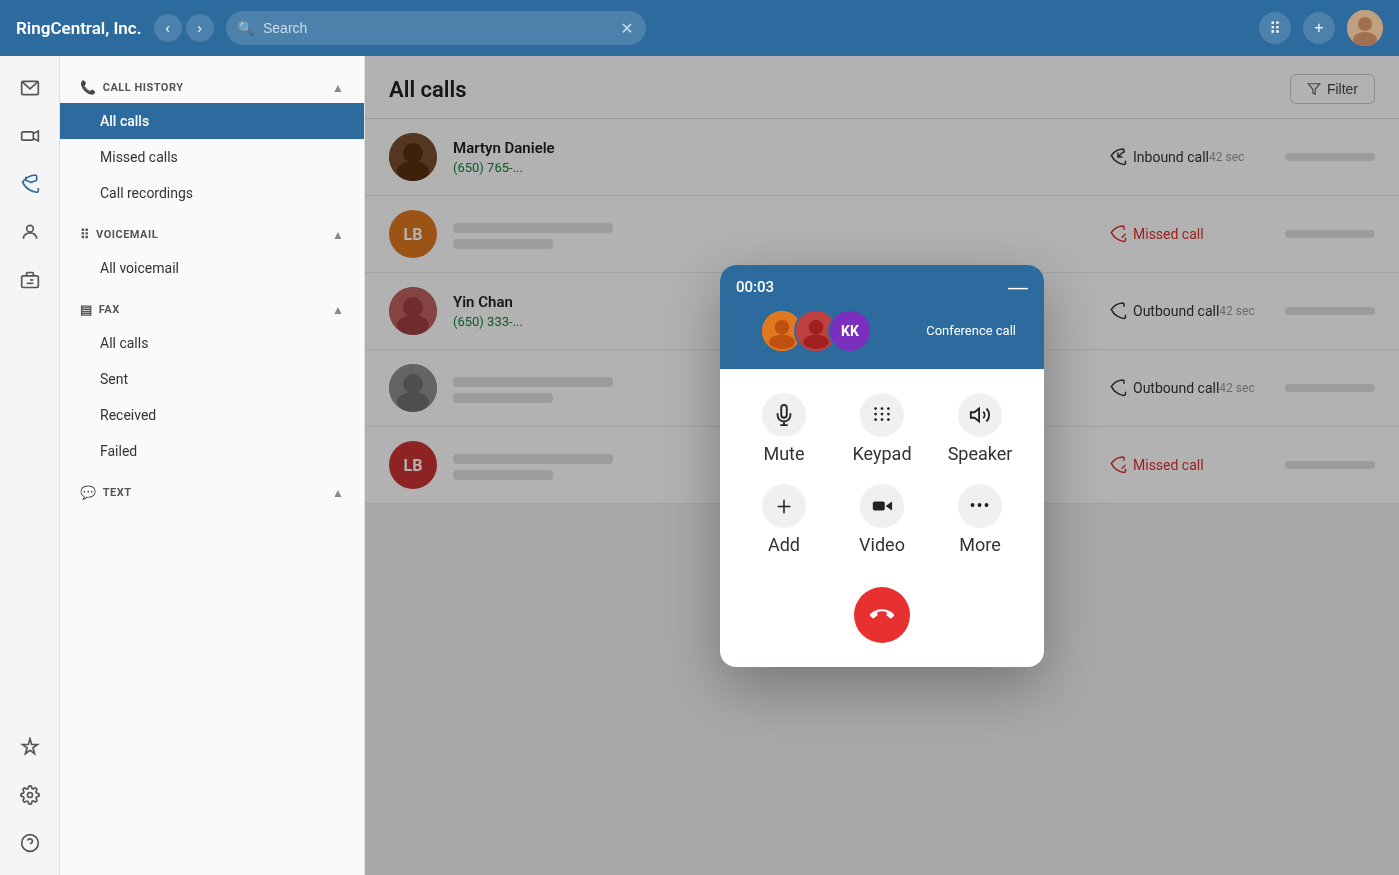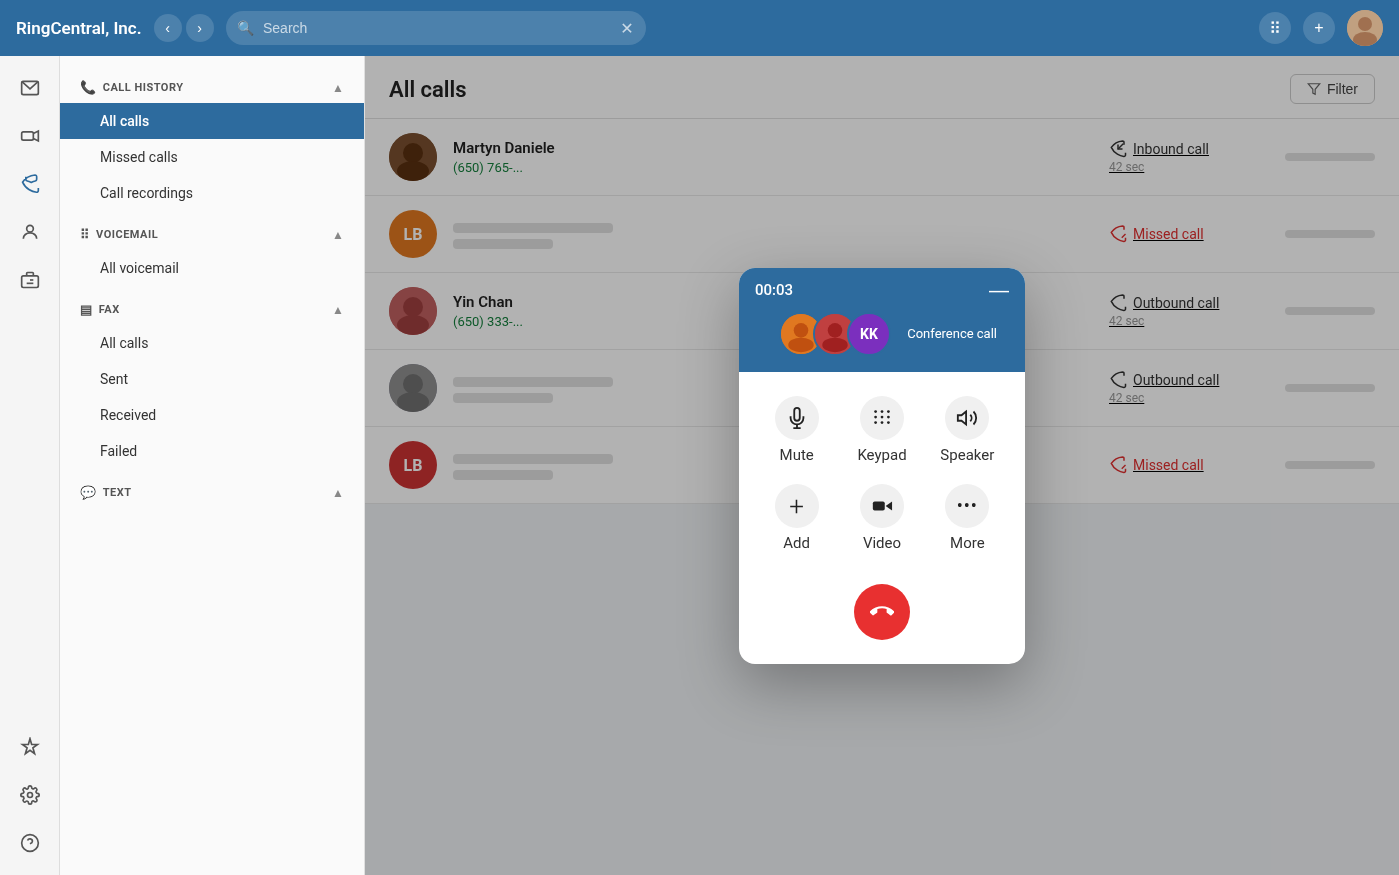--- a/index.html
+++ b/index.html
@@ -245,24 +245,22 @@
     }
     .call-placeholder {
       height: 10px;
       background: #e0e0e0;
       border-radius: 4px;
       width: 160px;
       margin-top: 4px;
     }
     .call-type-area {
       display: flex;
-      flex-direction: column;
       align-items: flex-start;
       min-width: 160px;
-      text-decoration: underline;
     }
     .call-type-label {
       font-size: 14px;
       color: #333;
       display: flex;
       align-items: center;
       gap: 6px;
     }
     .call-type-label.missed { color: #e03030; }
     .call-duration {
@@ -286,21 +284,21 @@
       display: flex;
       align-items: center;
       justify-content: center;
       z-index: 100;
     }
 
     
     .conf-modal {
       background: white;
       border-radius: 16px;
-      width: 286px;
+      width: 324px;
       overflow: hidden;
       box-shadow: 0 20px 60px rgba(0,0,0,0.3);
     }
     .conf-modal-header {
       background: #2d6b9e;
       padding: 12px 16px;
       display: flex;
       align-items: center;
       justify-content: space-between;
     }
@@ -370,21 +368,21 @@
       width: 44px;
       height: 44px;
       border-radius: 50%;
       background: #f0f0f0;
       display: flex;
       align-items: center;
       justify-content: center;
       font-size: 20px;
     }
     .conf-action-label {
-      font-size: 15px;
+      font-size: 18px;
       color: #333;
     }
     .conf-end-area {
       display: flex;
       justify-content: center;
       padding: 8px 0 4px;
     }
     .end-call-btn {
       width: 56px;
       height: 56px;

